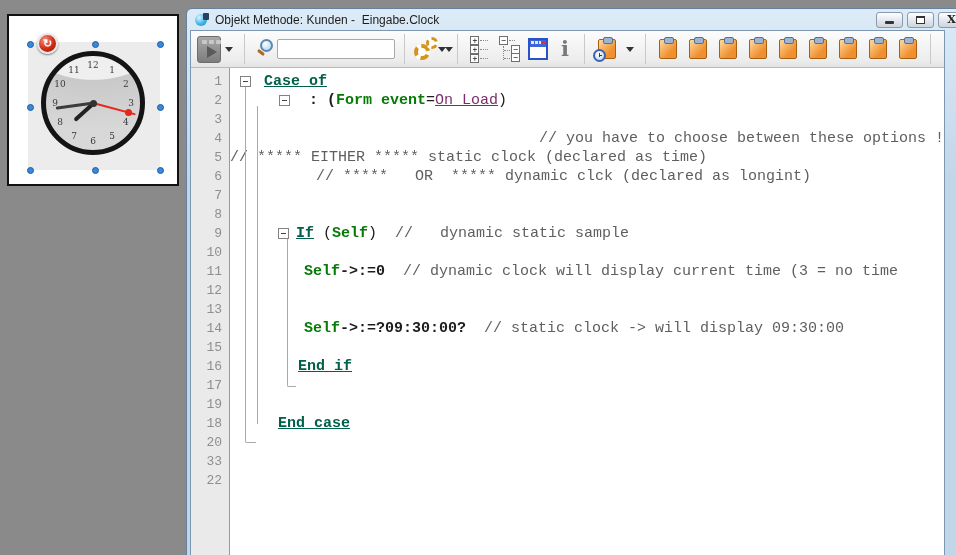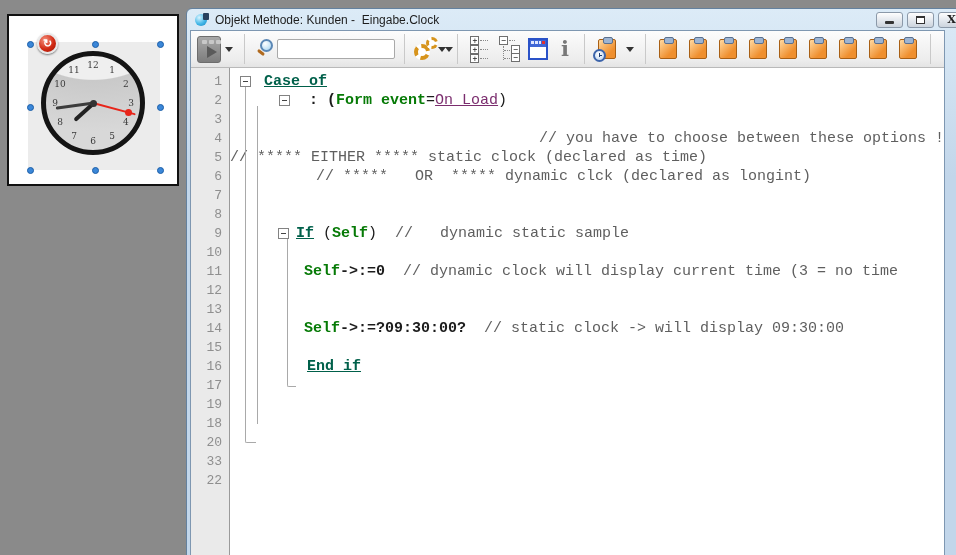--- a/index.html
+++ b/index.html
@@ -279,23 +279,24 @@
           <div class="code-line" style="padding-left: 86px;"><span class="tk-m">// *****   OR  ***** dynamic clck (declared as longint)</span></div>
           <div class="code-line"></div>
           <div class="code-line"></div>
           <div class="code-line" style="padding-left: 66px;"><span class="fold-box" style="left: 48px;"></span><span class="tk-k">If</span><span class="tk-p"> (</span><span class="tk-c">Self</span><span class="tk-p">)</span><span class="tk-m">  //   dynamic static sample</span></div>
           <div class="code-line"></div>
           <div class="code-line" style="padding-left: 74px;"><span class="tk-c">Self</span><span class="tk-b">-&gt;:=0</span><span class="tk-m">  // dynamic clock will display current time (3 = no time</span></div>
           <div class="code-line"></div>
           <div class="code-line"></div>
           <div class="code-line" style="padding-left: 74px;"><span class="tk-c">Self</span><span class="tk-b">-&gt;:=?09:30:00?</span><span class="tk-m">  // static clock -&gt; will display 09:30:00</span></div>
           <div class="code-line"></div>
-          <div class="code-line" style="padding-left: 68px; margin-left: 9px;"><span class="tk-k">End if</span></div>
-          <div class="code-line"></div>
-          <div class="code-line"></div>
+          <div class="code-line" style="padding-left: 68px;"><span class="tk-k">End if</span></div>
+          <div class="code-line"></div>
+          <div class="code-line"></div>
+          <div class="code-line" style="padding-left: 48px;"><span class="tk-k">End case</span></div>
           <div class="code-line"></div>
           <div class="code-line"></div>
           <div class="guide elbow" style="left: 15px; top: 19px; height: 355px; width: 10px;"></div>
           <div class="guide" style="left: 27px; top: 38px; height: 318px; width: 8px;"></div>
           <div class="guide elbow" style="left: 57px; top: 171px; height: 147px; width: 8px;"></div>
         </div>
     </div>
 
   </div>
 </div>

